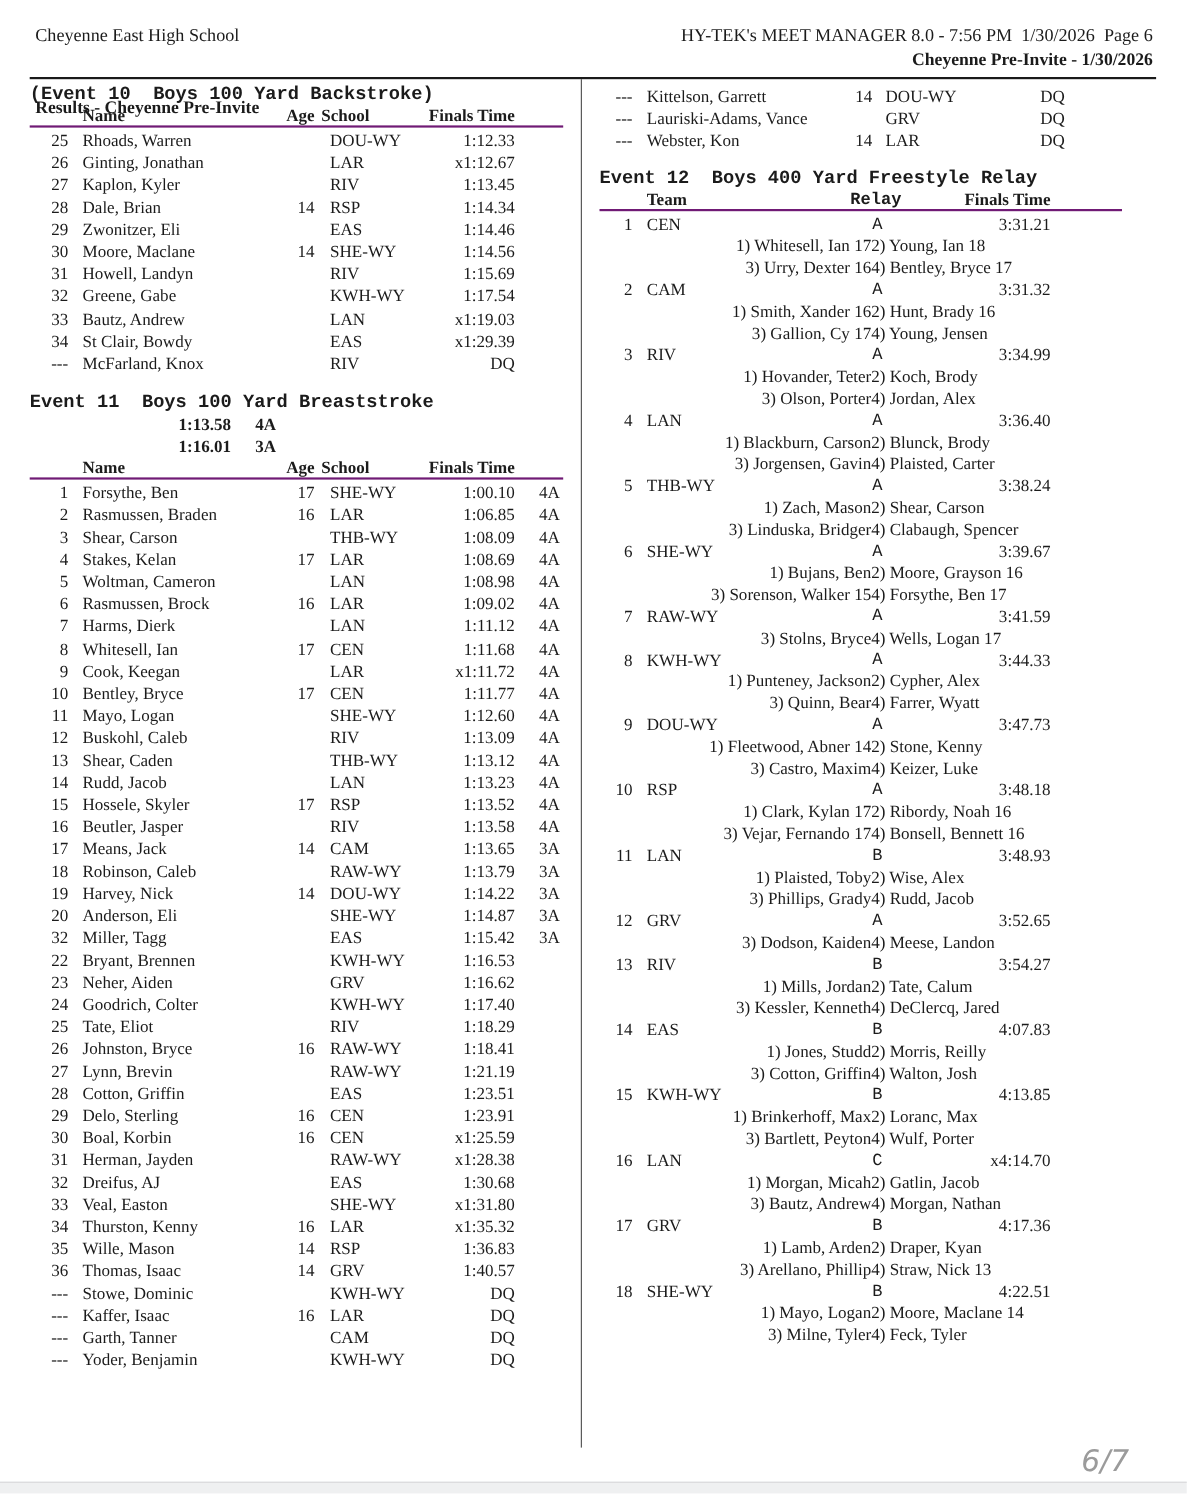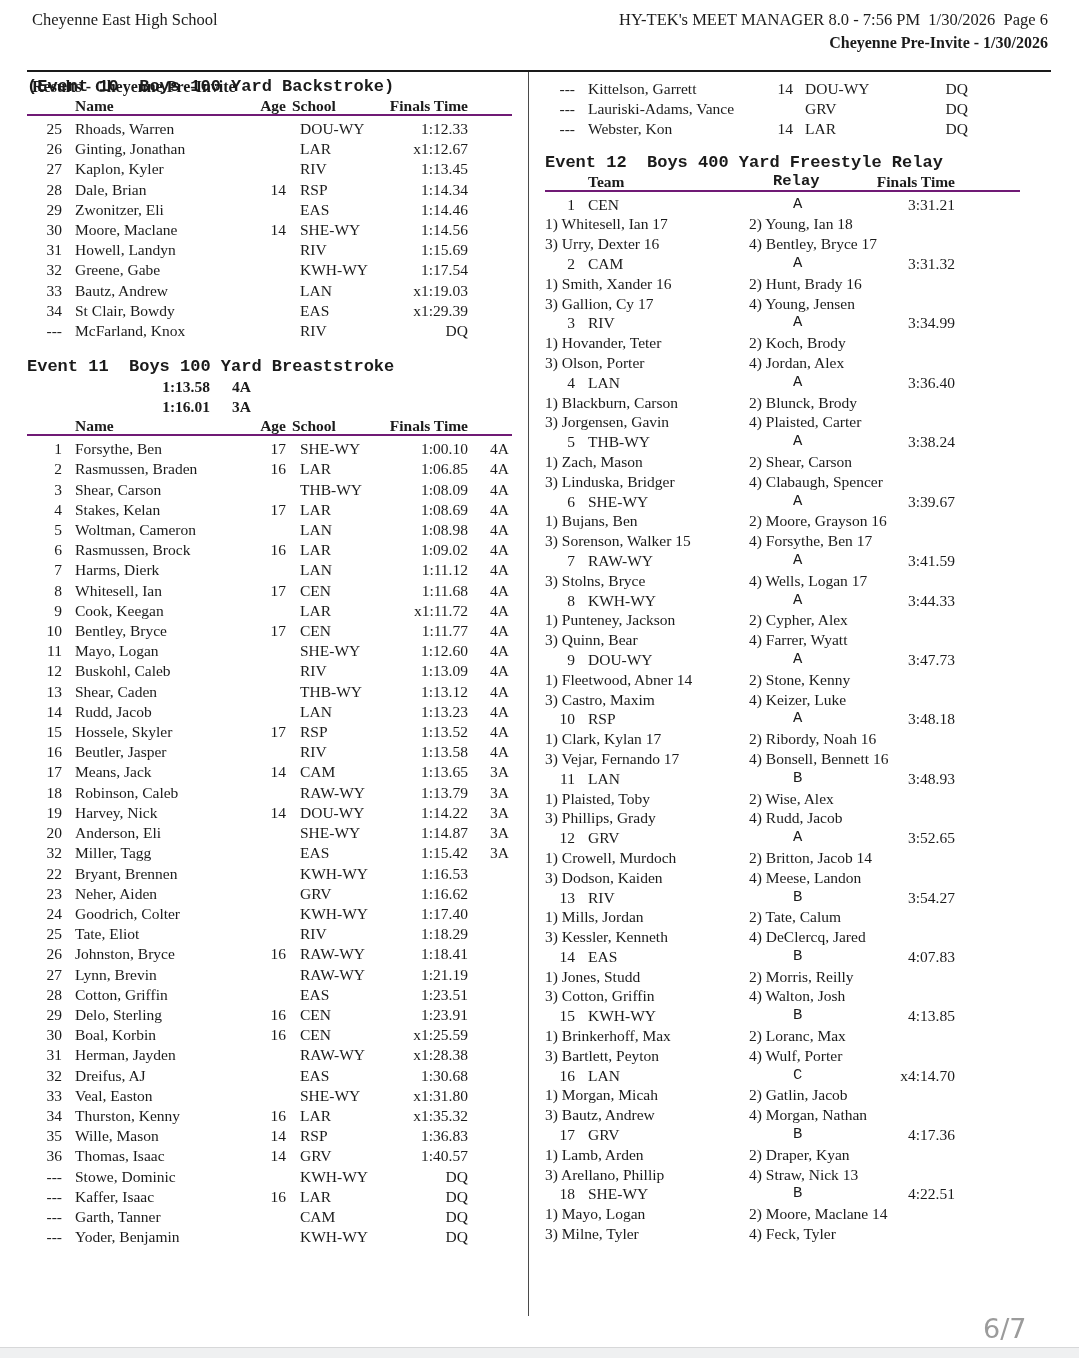--- a/index.html
+++ b/index.html
@@ -1,20 +1,20 @@
 <!DOCTYPE html>
 <html><head>
 <meta charset="utf-8">
 <style>
   html,body{margin:0;padding:0;background:#fff;}
   #page{position:relative;width:1079px;height:1358px;background:#ffffff;overflow:hidden;
         font-family:"Liberation Serif", serif;color:#1b1b1b;}
   
   .hdr{position:absolute;left:32px;top:10px;width:1016px;}
-  .hdr-line1{display:flex;justify-content:space-between;font-size:16.5px;line-height:20px;white-space:pre;}
+  .hdr-line1{display:flex;justify-content:space-between;font-size:16.5px;line-height:20px;white-space:pre;margin-top:12px;}
   .hdr-line2{text-align:right;font-weight:bold;font-size:16px;line-height:20px;margin-top:3px;white-space:pre;}
   .hdr-line3{font-weight:bold;font-size:16px;line-height:19px;white-space:pre;margin-top:24px;}
   .rule-top{position:absolute;left:27px;top:70px;width:1024px;height:2px;background:#1a1a1a;}
   .col-divider{position:absolute;left:528px;top:72px;width:1px;height:1244px;background:#4a4a4a;}
   
   .left-col{position:absolute;left:27px;top:77px;width:485px;}
   .right-col{position:absolute;left:545px;top:79px;width:475px;}
   .event-title{font-weight:bold;font-size:17px;line-height:20px;white-space:pre;font-family:Liberation Mono, monospace;}
   .cols-header{display:flex;font-weight:bold;font-size:15.5px;line-height:17px;
                border-bottom:2px solid #701a75;padding-bottom:0;white-space:nowrap;}
@@ -39,27 +39,27 @@
   
   .qual-row{display:flex;font-weight:bold;font-size:15.5px;line-height:20px;white-space:nowrap;}
   .qual-time{width:183px;text-align:right;flex:none;}
   .qual-div{margin-left:22px;flex:none;}
   
   .rp{width:30px;text-align:right;flex:none;}
   .rteam{width:205px;padding-left:13px;flex:none;}
   .rrelay{width:60px;flex:none;font-family:Liberation Mono, monospace;}
   .rtime{width:102px;text-align:right;flex:none;}
   .relay-header .rrelay{width:80px;margin-left:-20px;}
-  .sw1{width:204px;flex:none;}
+  .sw1{margin-left:43px;width:204px;flex:none;text-align:right;}
   .sw2{flex:1;}
   .mt-ev11{margin-top:16px;}
   .mt-ev12{margin-top:13px;}
   
   .page-indicator{position:absolute;left:983px;top:1314px;
-                  font-family:"DejaVu Sans", sans-serif;font-size:27px;line-height:30px;color:#9b9b9b;}
+                  font-family:"DejaVu Sans", sans-serif;font-size:27px;line-height:30px;color:#9b9b9b;font-style:italic;}
   .bottom-bar{position:absolute;left:0;bottom:0;width:1079px;height:10px;
               background:#eff0f1;border-top:1px solid #d7d8d9;}
 </style>
 </head>
 <body>
 
 <div id="page">
 
   <div class="hdr">
     <div class="hdr-line1">
@@ -796,24 +796,20 @@
           </div>
 
           <div class="relay-block">
             <div class="rrow">
               <span class="rp">12</span>
               <span class="rteam">GRV</span>
               <span class="rrelay">A</span>
               <span class="rtime">3:52.65</span>
             </div>
             <div class="rrow">
-              <span class="sw1">1) Crowell, Murdoch</span>
-              <span class="sw2">2) Britton, Jacob 14</span>
-            </div>
-            <div class="rrow">
               <span class="sw1">3) Dodson, Kaiden</span>
               <span class="sw2">4) Meese, Landon</span>
             </div>
           </div>
 
           <div class="relay-block">
             <div class="rrow">
               <span class="rp">13</span>
               <span class="rteam">RIV</span>
               <span class="rrelay">B</span>

